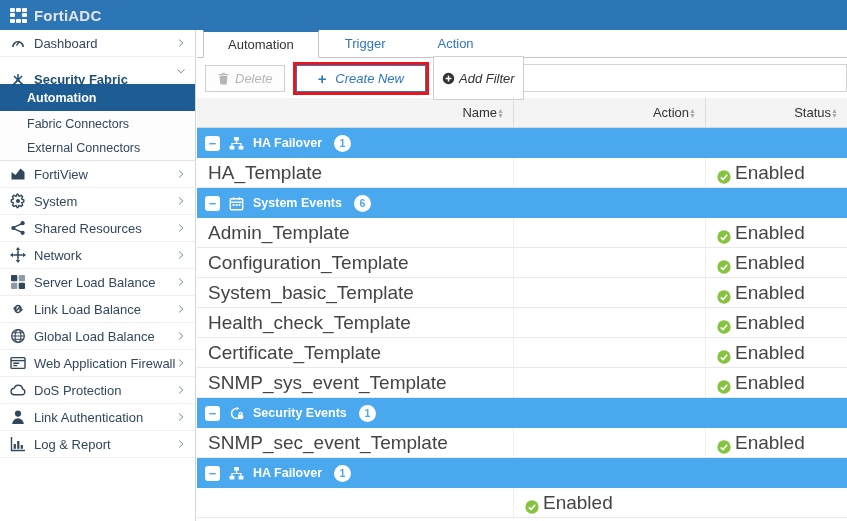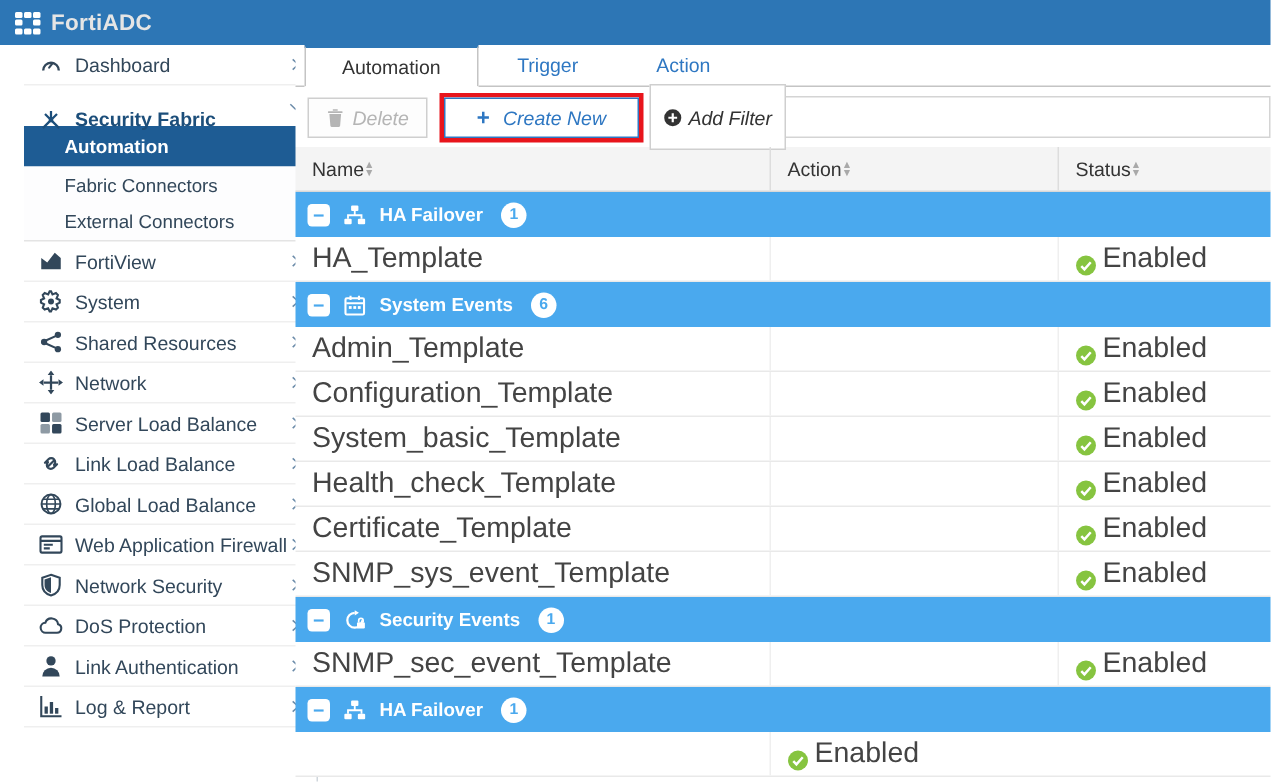--- a/index.html
+++ b/index.html
@@ -10,21 +10,21 @@
   
   #topbar { position:absolute; top:0; left:0; width:847px; height:30px;
     background:var(--topbar,#2d76b5); display:flex; align-items:center; padding-left:10px; }
   .logo-grid { width:17px; height:15px; display:grid; grid-template-columns:repeat(3,1fr);
     grid-template-rows:repeat(3,1fr); gap:1.5px; margin-right:7px; }
   .logo-grid i { background:#fff; border-radius:1px; }
   .logo-grid i.hole { background:transparent; }
   #topbar .apptitle { color:#e5e5e5; font-weight:bold; font-size:15px; letter-spacing:.2px; }
 
   
-  #sidebar { position:absolute; top:30px; left:16px; width:196px; bottom:0; background:#fff;
+  #sidebar { position:absolute; top:30px; left:0; width:196px; bottom:0; background:#fff;
     border-right:1px solid #cfd6dc; }
   .nav-item { height:27px; display:flex; align-items:center; padding:0 9px 0 10px;
     border-bottom:1px solid #efefef; color:#32475a; cursor:pointer; }
   .nav-item .nicon { width:16px; height:16px; margin-right:8px; color:#32475a; flex:none; }
   .nav-item .nlabel { flex:1; font-size:13px; white-space:nowrap; overflow:hidden; }
   .nav-item .chev { width:10px; height:10px; color:#6b8ba9; flex:none; }
   .nav-item.expanded { border-bottom:none; }
   .nav-item.expanded .nlabel, .nav-item.expanded .nicon { color:#1c4e7a; font-weight:bold;margin-top:18px; }
   .nav-sub { height:25px; display:flex; align-items:center; padding-left:27px;
     color:#32475a; font-size:12.5px; cursor:pointer; background:#fdfdfe; }
@@ -49,21 +49,21 @@
   .annotation-box { border:3px solid var(--red,#e8151c); margin-left:8px; display:inline-flex; }
   .btn.primary { border:1px solid var(--accent,#2e77c2); color:var(--accent,#2e77c2); padding:0 21px; }
   .btn.primary .plus { font-weight:bold; font-size:15px; margin-right:4px; line-height:1; }
   #filterbar { flex:1; align-self:center; height:28px; border:1px solid #d4d4d4; margin-left:4px;
     display:flex; align-items:center; background:#fff; }
   #filterbar .btn { height:44px; margin:-1px 0 -1px -1px; color:#333; gap:4px; padding:0 8px; }
 
   
   #tablehead { height:30px; display:grid; grid-template-columns:317px 192px 1fr;
     background:#f4f4f4; border-bottom:1px solid #d8d8d8; }
-  .hcell { display:flex; align-items:center; justify-content:flex-start; padding:0 9px 0 11px;
+  .hcell { display:flex; align-items:center; justify-content:flex-end; padding:0 9px 0 11px;
     border-right:1px solid #ddd; font-size:13px; color:#333; cursor:pointer; }
   .hcell:last-child { border-right:none; }
   .sort { display:flex; flex-direction:column; color:#a9a9a9; font-size:7px; line-height:5px; }
 
   .group-row { height:30px; background:var(--group-blue,#4aa9ee); display:flex; align-items:center;
     padding-left:8px; gap:9px; color:#fff; cursor:pointer; }
   .collapse-btn { width:15px; height:15px; background:#fff; border-radius:3px; color:var(--group-blue,#4aa9ee);
     display:flex; align-items:center; justify-content:center; font-weight:bold; font-size:13px; line-height:1;
     cursor:pointer; flex:none; }
   .gicon { width:15px; height:15px; color:#fff; flex:none; }
@@ -238,34 +238,20 @@
     </div>
     <div class="nav-item">
       <span class="nicon">
         <svg viewBox="0 0 16 16">
           <rect x="1" y="2.6" width="14" height="10.8" rx="1" fill="none" stroke="currentColor" stroke-width="1.4"></rect>
           <path d="M1 5.6h14" stroke="currentColor" stroke-width="1.4"></path>
           <path d="M3.2 8.2h6M3.2 10.6h4" stroke="currentColor" stroke-width="1.4"></path>
         </svg>
       </span>
       <span class="nlabel">Web Application Firewall</span>
-      <span class="chev">
-        <svg viewBox="0 0 16 16">
-          <path d="M5 2.5l6 5.5-6 5.5" fill="none" stroke="currentColor" stroke-width="1.6"></path>
-        </svg>
-      </span>
-    </div>
-    <div class="nav-item">
-      <span class="nicon">
-        <svg viewBox="0 0 16 16">
-          <path d="M8 1.2l5.8 2V8c0 3.6-2.4 6-5.8 7-3.4-1-5.8-3.4-5.8-7V3.2z" fill="none" stroke="currentColor" stroke-width="1.4"></path>
-          <path d="M8 2.8v10.6C5.4 12.5 3.7 10.6 3.7 8V4.3z"></path>
-        </svg>
-      </span>
-      <span class="nlabel">Network Security</span>
       <span class="chev">
         <svg viewBox="0 0 16 16">
           <path d="M5 2.5l6 5.5-6 5.5" fill="none" stroke="currentColor" stroke-width="1.6"></path>
         </svg>
       </span>
     </div>
     <div class="nav-item">
       <span class="nicon">
         <svg viewBox="0 0 16 16">
           <path d="M4.6 12.8a3.3 3.3 0 0 1-.4-6.6 4.4 4.4 0 0 1 8.5.9 2.9 2.9 0 0 1-.7 5.7z" fill="none" stroke="currentColor" stroke-width="1.4"></path>

